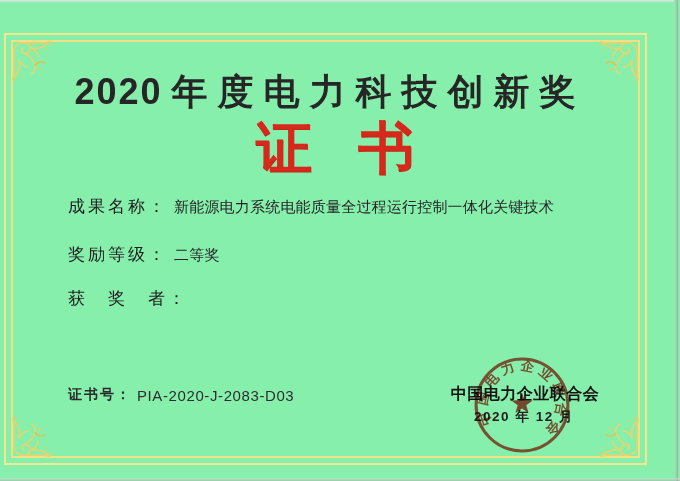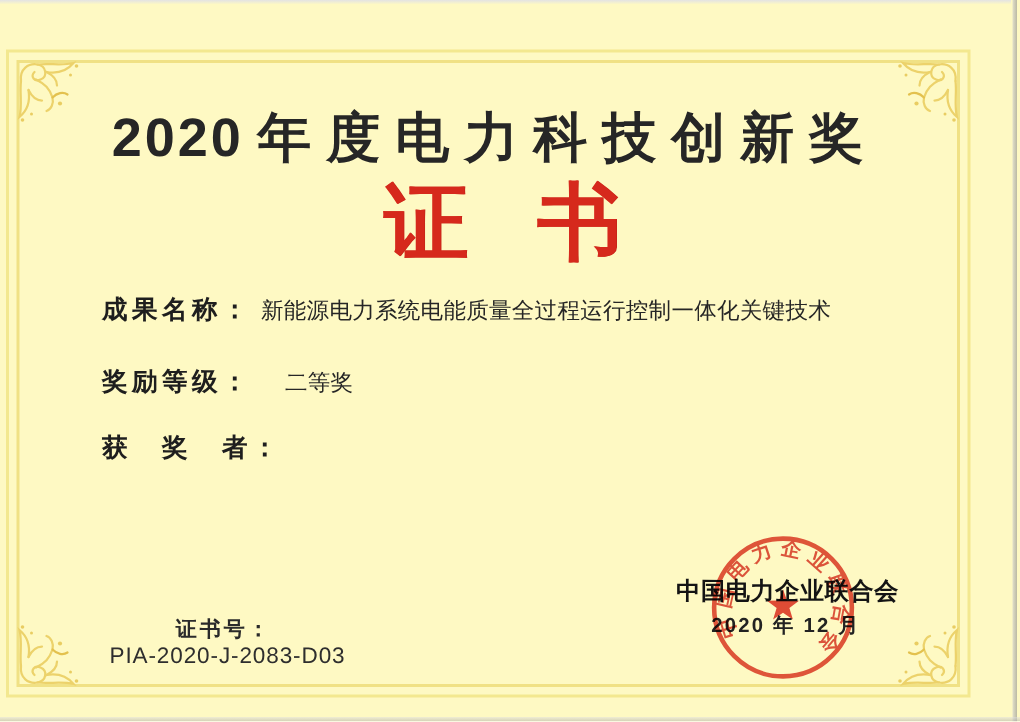--- a/index.html
+++ b/index.html
@@ -3,21 +3,21 @@
 <meta charset="utf-8">
 <style>
   html,body{margin:0;padding:0;}
   body{
     width:680px;height:481px;
     background:#ffffff;
     font-family:"Liberation Sans","DejaVu Sans",sans-serif;
     overflow:hidden;
   }
   .scan{
-    position:relative;width:680px;height:481px;background:#fef9c3;overflow:hidden;
+    position:relative;width:680px;height:481px;background:#86efac;overflow:hidden;
   }
   
   .edge-top{position:absolute;top:0;left:0;right:6px;height:3px;
     background:linear-gradient(to bottom,#e3e3e3,rgba(255,255,255,0));}
   .edge-right{position:absolute;top:0;right:2px;width:3px;height:100%;
     background:linear-gradient(to left,#8f8f8f,#cfcfcf);opacity:.6;}
   .edge-bottom{position:absolute;bottom:0;left:0;right:0;height:3px;
     background:linear-gradient(to top,#a8a8a8,#e2e2e2);opacity:.5;}
 
   
@@ -50,27 +50,27 @@
     text-align:center;color:#d6291c;
     font-family:"DejaVu Serif","Liberation Serif",serif;
     font-weight:bold;font-size:56px;letter-spacing:46px;padding-left:36px;
     box-sizing:border-box;white-space:nowrap;
     text-shadow:0.5px 0.5px 0 #c62418;
   }
 
   
   .row{position:absolute;left:68px;display:flex;align-items:baseline;white-space:nowrap;}
   .row-1{top:195px;}
-  .row-2{top:243px;gap:16px;}
+  .row-2{top:243px;}
   .row-3{top:287px;}
-  .row .lbl{font-size:17px;font-weight:700;letter-spacing:3px;color:#1e1e1e;}
+  .row .lbl{font-size:17px;font-weight:400;letter-spacing:3px;color:#1e1e1e;}
   .row .val{font-size:15px;font-weight:400;color:#262626;margin-left:6px;letter-spacing:0.2px;}
 
   
-  .certno{position:absolute;left:68px;top:411px;display:flex;align-items:center;white-space:nowrap;flex-direction:column;}
+  .certno{position:absolute;left:68px;top:386px;display:flex;align-items:flex-end;white-space:nowrap;}
   .certno .lbl{font-size:14px;font-weight:700;letter-spacing:2px;color:#2a2a2a;}
   .certno .num{font-size:15px;font-weight:400;color:#2e2e2e;margin-left:5px;letter-spacing:0.6px;}
 
   
   .issuer{
     position:absolute;left:440px;top:384px;width:170px;text-align:center;
     font-size:16px;font-weight:700;color:#141414;letter-spacing:0.5px;white-space:nowrap;
   }
   .issue-date{
     position:absolute;left:440px;top:408px;width:168px;text-align:center;

